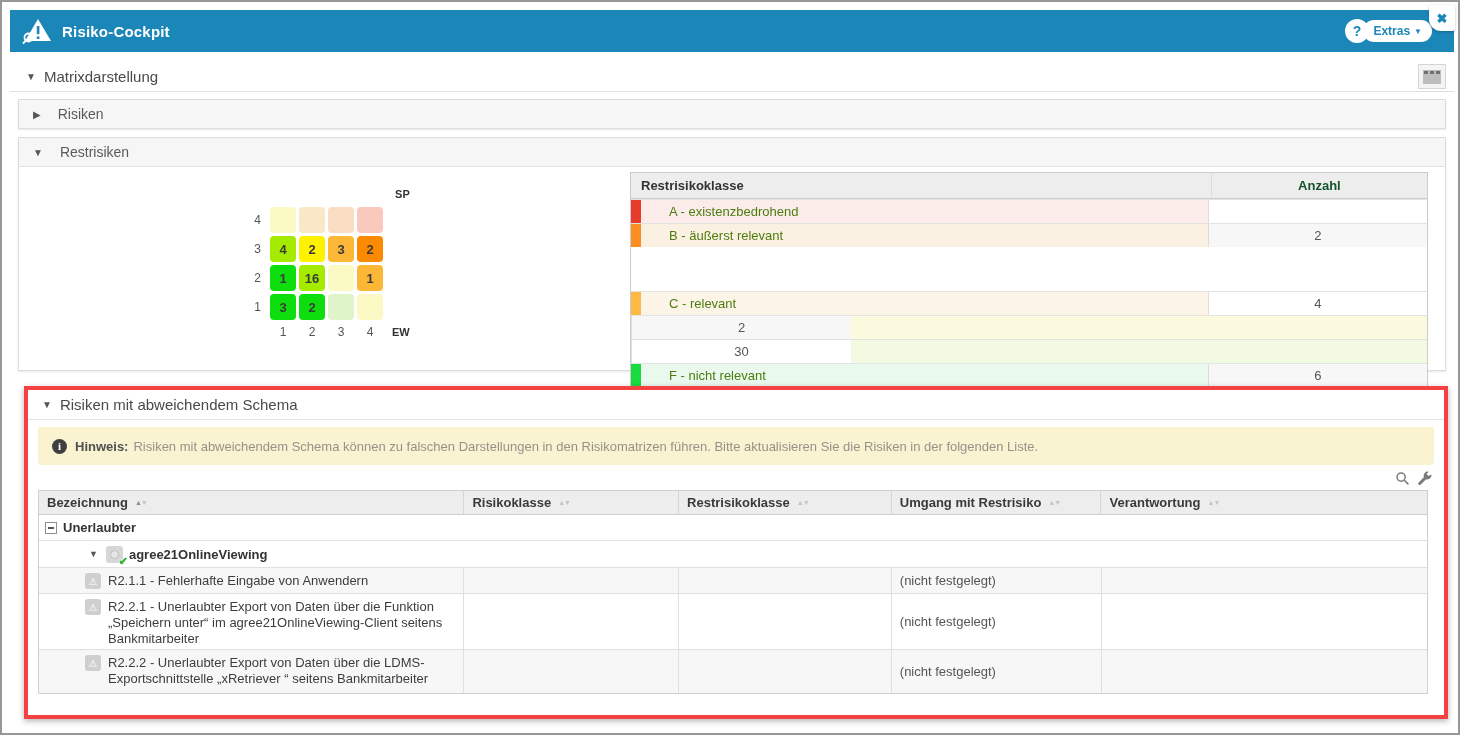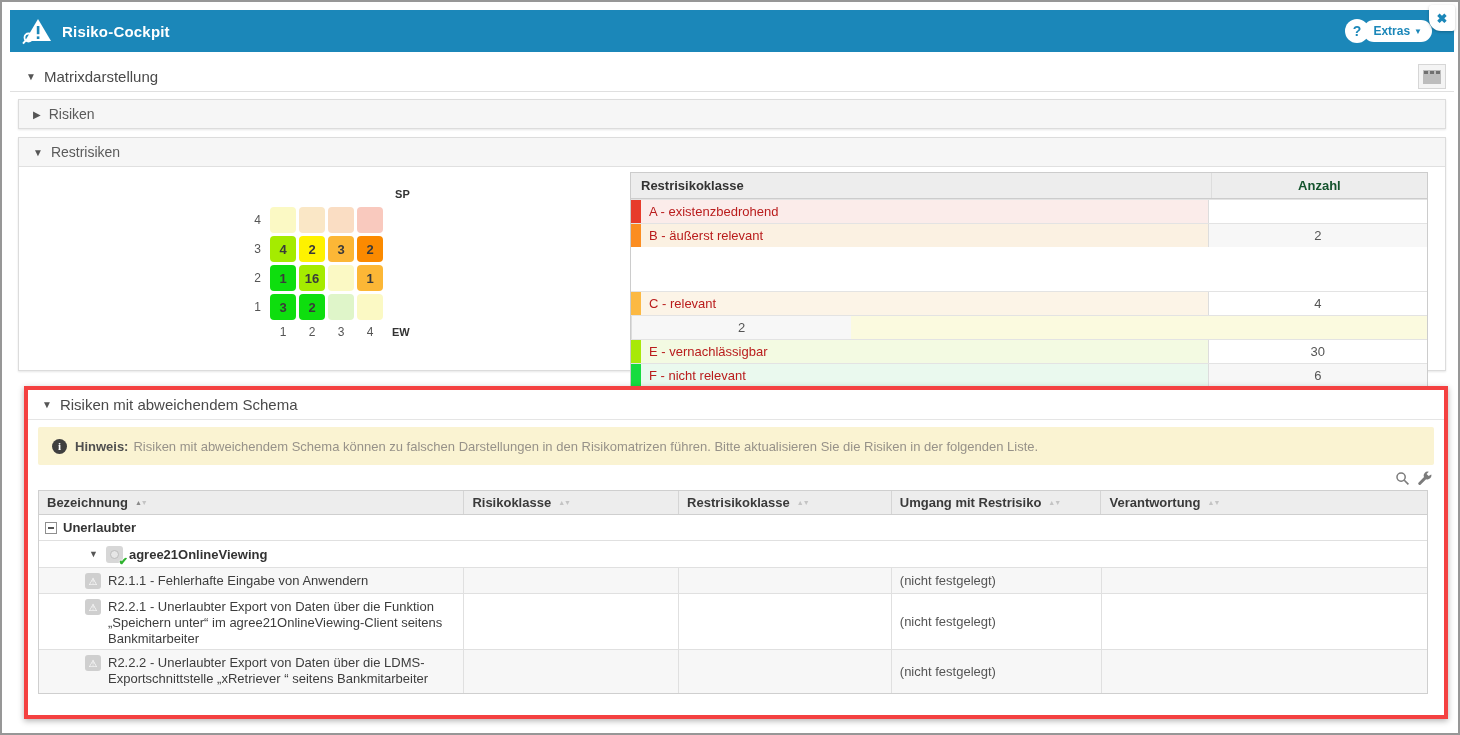--- a/index.html
+++ b/index.html
@@ -23,21 +23,21 @@
   .mx-header .caret { margin-left:16px; }
   .grid-btn { position:absolute; right:8px; top:2px; width:28px; height:25px; border:1px solid #d6d6d6; background:#f4f4f4; display:flex; align-items:center; justify-content:center; cursor:pointer; }
   .grid-ico { width:18px; height:14px; background:#bdbdbd; position:relative; }
   .grid-ico::before { content:""; position:absolute; top:1px; left:1px; right:1px; height:3px;
      background:repeating-linear-gradient(90deg,#707070 0 4px,#bdbdbd 4px 6px); }
 
   
   .panel { position:absolute; border:1px solid #dcdcdc; background:#fff; box-shadow:0 1px 2px rgba(0,0,0,.10); }
   .panel-head { height:29px; background:#f6f6f6; border-bottom:1px solid #e0e0e0; display:flex; align-items:center; cursor:pointer; }
   .panel-head .caret { margin-left:14px; }
-  .panel-head .sec-label { font-size:14px; color:#5a5a5a; margin-left:8px; }
+  .panel-head .sec-label { font-size:14px; color:#5a5a5a; margin-left:17px; }
   .panel-risiken { left:16px; top:97px; width:1428px; height:30px; }
   .panel-risiken .panel-head { border-bottom:none; height:28px; }
   .panel-rest { left:16px; top:135px; width:1428px; height:234px; }
 
   
   .matrix { position:absolute; left:222px; top:50px; }
   .m-axis { font-size:11px; font-weight:bold; color:#333; }
   .m-sp { margin-bottom:7px; margin-left:2px;text-align:right; }
   .mrow { display:flex; align-items:center; gap:3px; margin-bottom:3px; }
   .mrowlabel { width:20px; text-align:right; margin-right:6px; font-size:12px; color:#555; }
@@ -45,21 +45,21 @@
   .mcols { display:flex; align-items:center; gap:3px; margin-top:5px; }
   .mcollabel { width:26px; text-align:center; font-size:12px; color:#555; }
   .m-ew { margin-left:6px; }
 
   
   .rk-table { position:absolute; left:611px; top:34px; width:798px; border:1px solid #ccc; background:#fff; }
   .rk-row { display:flex; height:24px; border-top:1px solid #e3e3e3; }
   .rk-row.head { height:26px; border-top:none; background:#ededed; border-bottom:1px solid #ccc; }
   .rk-label { width:578px; display:flex; align-items:center; position:relative; }
   .rk-label .strip { width:10px; height:100%; flex:0 0 10px; }
-  .rk-label .txt { padding-left:8px; color:#b91c1c; }
+  .rk-label .txt { padding-left:28px; color:#4d7c0f; }
   .rk-row.head .rk-label .txt { padding-left:10px; color:#333; font-weight:bold; }
   .rk-count { width:220px; border-left:1px solid #ddd; display:flex; align-items:center; justify-content:center; color:#555; }
   .rk-row.head .rk-count { font-weight:bold; color:#14532d;margin-left:12px; }
   .rk-count.odd { background:#f7f7f7; }
 
   
   .alert-section { position:absolute; left:22px; top:384px; width:1424px; height:333px; border:4px solid #f44141; background:#fff; box-shadow:0 2px 6px rgba(0,0,0,.30); }
   .as-head { height:30px; border-bottom:1px solid #e5e5e5; display:flex; align-items:center; padding-left:14px; cursor:pointer; }
   .as-head .sec-label { font-size:15px; color:#4a4a4a; margin-left:8px; }
 
@@ -214,24 +214,20 @@
         <div class="rk-label">
             <span class="strip" style="background: rgb(252, 185, 67);"></span>
             <span class="txt">C - relevant</span>
           </div>
         <div class="rk-count" style="background:#fff">4</div>
       </div>
       <div class="rk-row" style="background: rgb(251, 250, 223);">
         <div class="rk-count odd">2</div>
       </div>
       <div class="rk-row" style="background: rgb(243, 250, 226);">
-        <div class="rk-label">
-            <span class="strip" style="background: rgb(168, 233, 8);"></span>
-            <span class="txt">E - vernachlässigbar</span>
-          </div>
         <div class="rk-count" style="background:#fff">30</div>
       </div>
       <div class="rk-row" style="background: rgb(234, 249, 238);">
         <div class="rk-label">
             <span class="strip" style="background: rgb(23, 220, 63);"></span>
             <span class="txt">F - nicht relevant</span>
           </div>
         <div class="rk-count odd">6</div>
       </div>
     </div>

